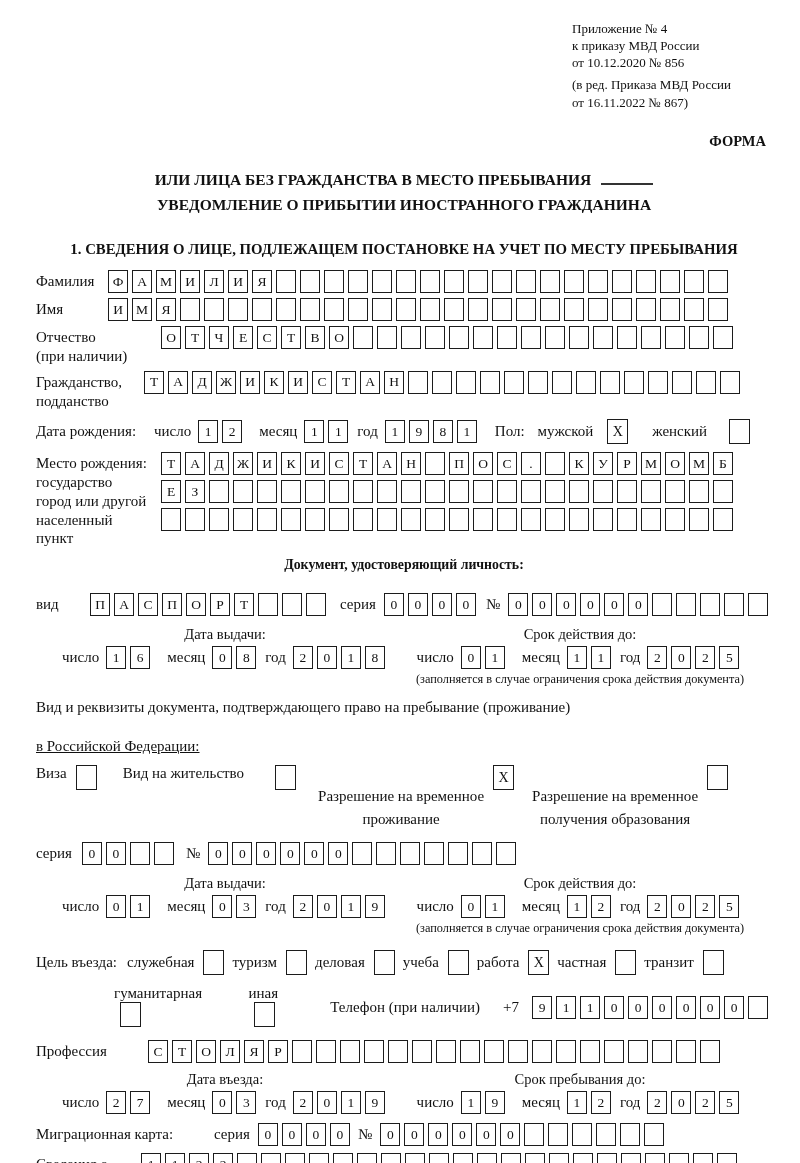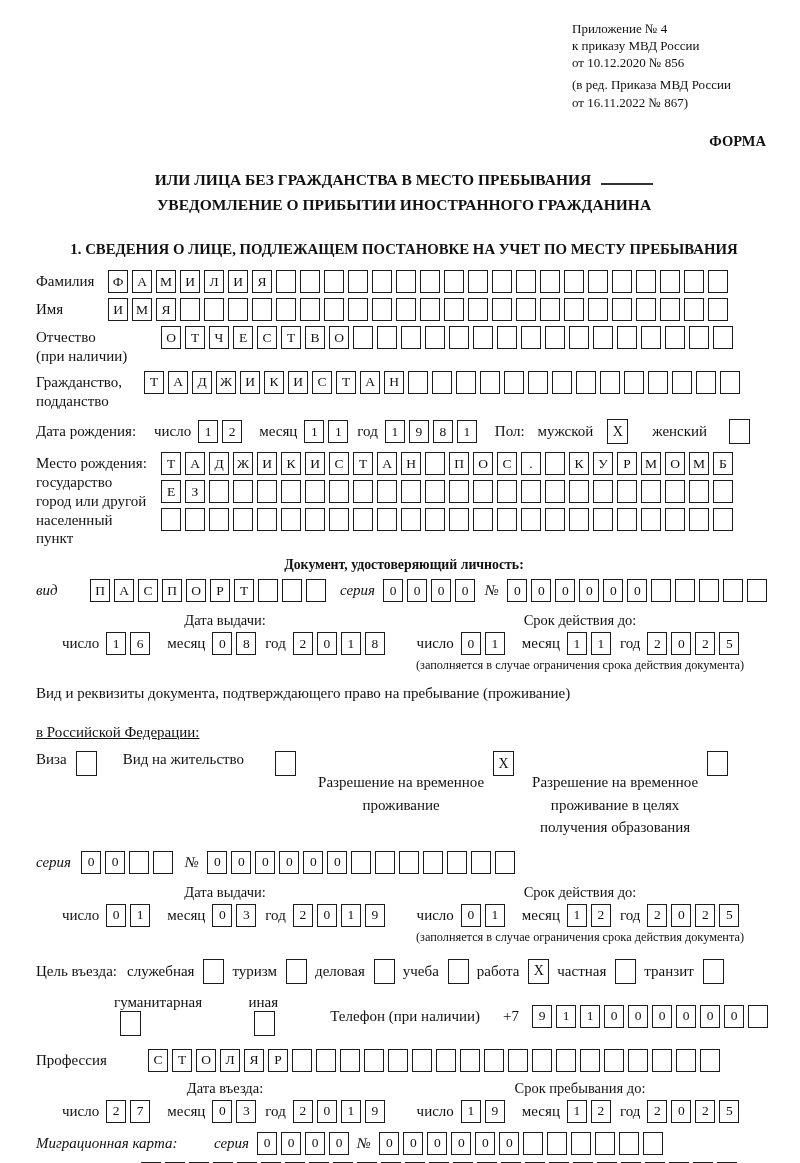--- a/index.html
+++ b/index.html
@@ -46,24 +46,24 @@
 
   
   .dgroup{display:flex;align-items:center;column-gap:5px;}
   .dgroup .lbl{margin-right:2px;}
   .two-col{display:flex;margin-top:10px;}
   .col-left{width:352px;flex:none;padding-left:26px;box-sizing:border-box;}
   .col-right{flex:1;}
   .dhead{text-align:center;font-size:14.5px;margin-bottom:3px;}
   .dnote{text-align:center;font-size:12.3px;margin-top:3px;white-space:nowrap;}
 
-  .doc-heading{text-align:center;font-weight:bold;font-size:13.8px;margin-top:9px;margin-bottom:6px;}
+  .doc-heading{text-align:center;font-weight:bold;font-size:13.8px;margin-top:9px;margin-bottom:20px;}
 
   .docrow{display:flex;align-items:center;margin-top:2px;}
-  .docrow .lbl{margin-right:8px;font-style:italic;}
+  .docrow .lbl{margin-right:8px;}
 
   .intro{font-size:15px;margin-top:12px;}
   .opts{display:flex;align-items:flex-start;margin-top:10px;}
   .opt{display:flex;align-items:flex-start;column-gap:9px;}
   .opt .optlbl{font-size:15px;}
   .opt .optlbl.center{text-align:center;line-height:1.5;margin-top:20px;}
 
   .purpose{display:flex;align-items:center;column-gap:8px;margin-top:14px;flex-wrap:nowrap;}
   .purpose .lbl{margin-right:2px;}
   .purpose .pair{display:flex;align-items:center;column-gap:7px;}
@@ -445,21 +445,20 @@
     <div class="opt" style="margin-left:22px;">
       <span class="optlbl center">
         <div>Разрешение на временное</div>
         <div>проживание</div>
       </span>
       <span class="cbox">X</span>
     </div>
     <div class="opt" style="margin-left:18px;">
       <span class="optlbl center">
         <div>Разрешение на временное</div>
-        <div>проживание в целях</div>
         <div>получения образования</div>
       </span>
       <span class="cbox"></span>
     </div>
   </div>
 
   <div class="docrow" style="margin-top:12px;">
     <span class="lbl" style="margin-right:10px;">серия</span>
     <span class="cellrow">
         <span class="cell">0</span>

